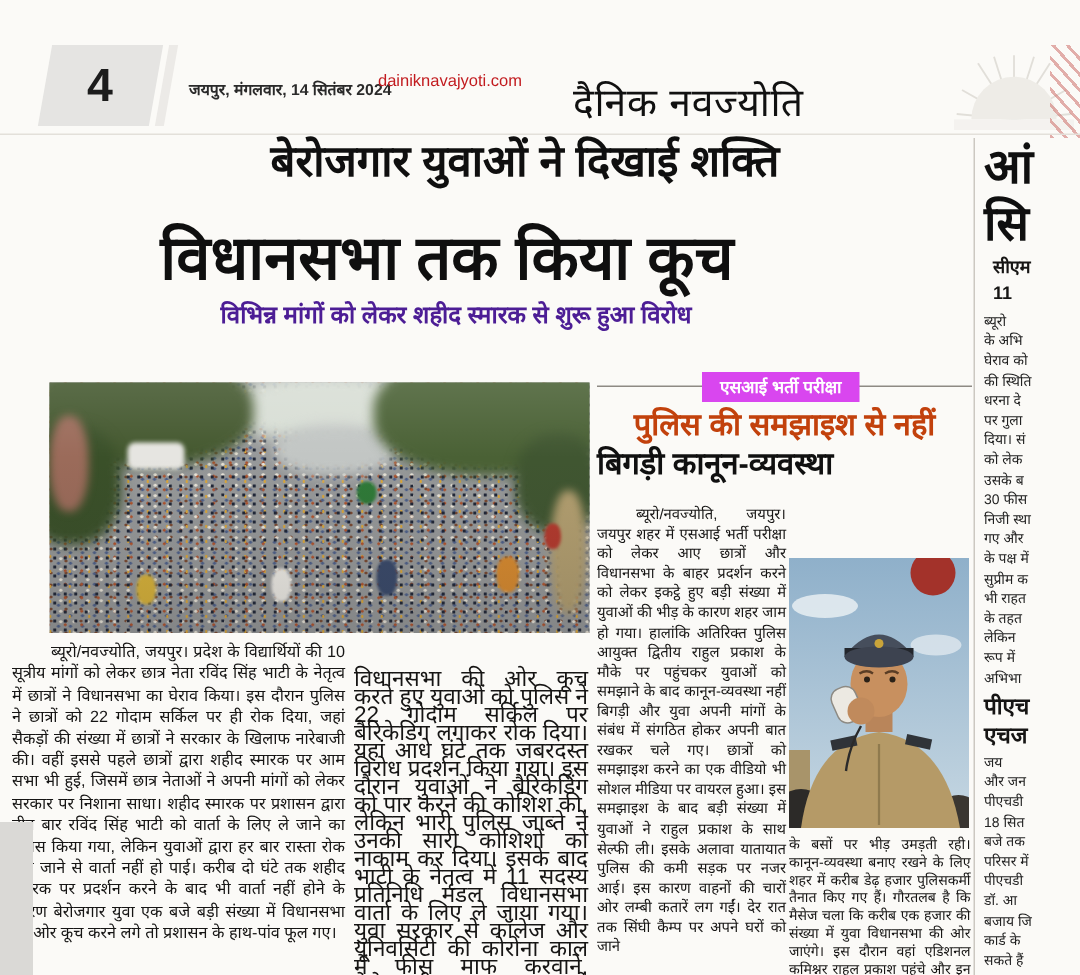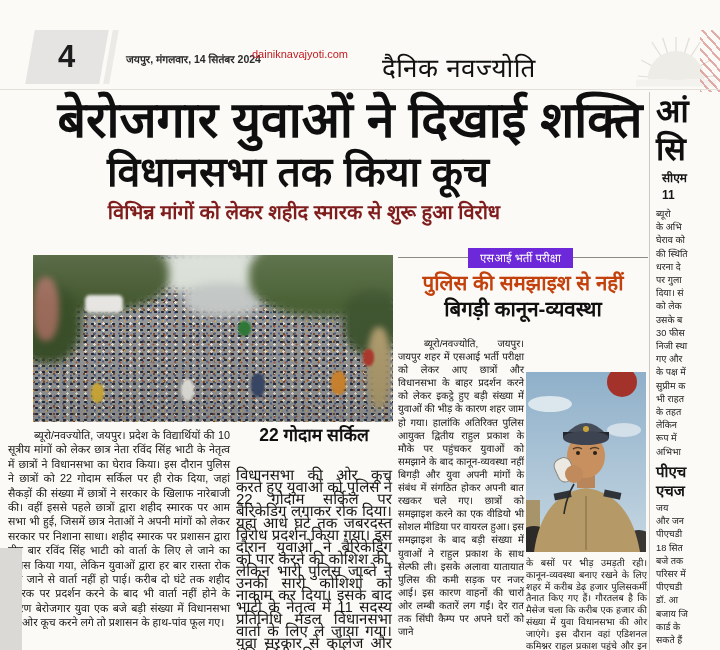--- a/index.html
+++ b/index.html
@@ -20,23 +20,23 @@
   .slash{left:108px;top:30px;width:6px;height:54px;background:#eceae7;transform:skewX(-10deg);}
   .dateline{left:126px;top:52px;font-size:10.5px;font-weight:bold;color:#2a2a2a;white-space:nowrap;}
   .website{left:252px;top:48px;font-size:11px;font-weight:normal;white-space:nowrap;}
   .masthead{left:382px;top:49px;font-size:26px;font-weight:normal;letter-spacing:.5px;white-space:nowrap;color:#111;}
   .sunlogo{left:636px;top:32px;width:80px;height:56px;opacity:.55;}
   .hatch{right:0;top:30px;width:20px;height:62px;
     background:repeating-linear-gradient(48deg,rgba(205,110,105,.55) 0 2px,transparent 2px 7px);}
   .headrule{left:0;top:89px;width:720px;height:1px;background:#e3e0da;}
 
   
-  .h1a{left:0;top:93px;width:700px;text-align:center;font-size:50px;font-weight:bold;line-height:1.08;color:#0f0f0f;}
+  .h1a{left:0;top:93px;width:700px;text-align:center;font-size:29px;font-weight:bold;line-height:1.08;color:#0f0f0f;}
   .h1b{left:0;top:142px;width:596px;text-align:center;font-size:41px;font-weight:bold;color:#0f0f0f;}
-  .deck{left:0;top:198px;width:608px;text-align:center;font-size:20px;font-weight:bold;color:#7f1d1d;}
+  .deck{left:0;top:198px;width:608px;text-align:center;font-size:16px;font-weight:bold;color:#4c1d95;}
 
   
   .photo-crowd{left:33px;top:255px;width:360px;height:167px;overflow:hidden;background:#97999a;}
   .speckle{position:absolute;inset:0;
     background-image:
       radial-gradient(circle,#202738 1.1px,transparent 1.3px),
       radial-gradient(circle,#e9e4d8 1px,transparent 1.2px),
       radial-gradient(circle,#b0542f .9px,transparent 1.1px),
       radial-gradient(circle,#d9a63c .8px,transparent 1px),
       radial-gradient(circle,#4f618a 1px,transparent 1.2px),
@@ -49,24 +49,24 @@
   
   .colL{left:8px;top:428px;width:222px;font-size:10.8px;line-height:14.4px;text-align:justify;}
   .colL p, .colM p, .colR p{margin:0;text-indent:26px;}
   .colM{left:236px;top:424px;width:156px;}
   .h2m{text-align:center;font-size:17.5px;font-weight:bold;line-height:22px;color:#101010;}
   .colM .bodytxt{margin-top:23px;font-size:15px;line-height:12px;text-align:justify;}
   .colM .bodytxt p{text-indent:0;}
 
   
   .kickline{left:398px;top:257px;width:250px;height:1px;background:#8e8a84;}
-  .kicker{left:468px;top:248px;background:#6d28d9;color:#fff;font-size:11.5px;font-weight:normal;
+  .kicker{left:468px;top:248px;background:#d946ef;color:#fff;font-size:11.5px;font-weight:bold;
     padding:2px 12px 3px;white-space:nowrap;}
   .h2ra{left:398px;top:268px;width:250px;text-align:center;font-size:20.5px;font-weight:bold;color:#c2410c;}
-  .h2rb{left:398px;top:294px;width:250px;text-align:center;font-size:20.5px;font-weight:bold;color:#101010;}
+  .h2rb{left:398px;top:294px;width:250px;text-align:left;font-size:20.5px;font-weight:bold;color:#101010;}
   .colR{left:398px;top:337px;width:126px;font-size:9.9px;line-height:13.1px;text-align:justify;}
   .photo-officer{left:526px;top:372px;width:120px;height:180px;overflow:hidden;background:#9db8cc;}
   .colR2{left:526px;top:557px;width:121px;font-size:9.4px;line-height:11.8px;text-align:justify;}
   .colR2 p{text-indent:0;margin:0;}
 
   
   .siderule{left:649px;top:92px;width:1px;height:558px;background:#ccc8c1;}
   .side{left:656px;width:70px;white-space:nowrap;overflow:visible;}
   .sideH{top:92px;font-size:32px;font-weight:bold;line-height:38px;color:#0f0f0f;}
   .sideDeck{top:170px;font-size:12px;font-weight:bold;line-height:17px;padding-left:6px;}
@@ -128,21 +128,20 @@
   <div class="blob" style="left:58px;top:128px;width:13px;height:20px;background:#d9b33a;filter:blur(1px);"></div>
   <div class="shade"></div>
 </div>
 
 <div class="abs colL">
   <p><span class="bold">ब्यूरो/नवज्योति, जयपुर।</span>
   <span>प्रदेश के विद्यार्थियों की 10 सूत्रीय मांगों को लेकर छात्र नेता रविंद सिंह भाटी के नेतृत्व में छात्रों ने विधानसभा का घेराव किया। इस दौरान पुलिस ने छात्रों को 22 गोदाम सर्किल पर ही रोक दिया, जहां सैकड़ों की संख्या में छात्रों ने सरकार के खिलाफ नारेबाजी की। वहीं इससे पहले छात्रों द्वारा शहीद स्मारक पर आम सभा भी हुई, जिसमें छात्र नेताओं ने अपनी मांगों को लेकर सरकार पर निशाना साधा। शहीद स्मारक पर प्रशासन द्वारा तीन बार रविंद सिंह भाटी को वार्ता के लिए ले जाने का प्रयास किया गया, लेकिन युवाओं द्वारा हर बार रास्ता रोक दिए जाने से वार्ता नहीं हो पाई। करीब दो घंटे तक शहीद स्मारक पर प्रदर्शन करने के बाद भी वार्ता नहीं होने के कारण बेरोजगार युवा एक बजे बड़ी संख्या में विधानसभा की ओर कूच करने लगे तो प्रशासन के हाथ-पांव फूल गए।</span></p>
 </div>
 
 <div class="abs colM">
-  <div class="h2m">22 गोदाम सर्किल</div>
   <div class="bodytxt">
       <p>विधानसभा की ओर कूच करते हुए युवाओं को पुलिस ने 22 गोदाम सर्किल पर बैरिकेडिंग लगाकर रोक दिया। यहां आधे घंटे तक जबरदस्त विरोध प्रदर्शन किया गया। इस दौरान युवाओं ने बैरिकेडिंग को पार करने की कोशिश की, लेकिन भारी पुलिस जाब्ते ने उनकी सारी कोशिशों को नाकाम कर दिया। इसके बाद भाटी के नेतृत्व में 11 सदस्य प्रतिनिधि मंडल विधानसभा वार्ता के लिए ले जाया गया। युवा सरकार से कॉलेज और यूनिवर्सिटी की कोरोना काल में फीस माफ करवाने, बेरोजगारी भत्ता शुरू करने और भर्तियों में भ्रष्टाचार को रोकने और भ्रष्टाचारियों के खिलाफ सख्त कार्रवाई की मांग कर रहे हैं।</p>
     </div>
 </div>
 
 <div class="abs kickline"></div>
 <div class="abs kicker">एसआई भर्ती परीक्षा</div>
 <div class="abs h2ra">पुलिस की समझाइश से नहीं</div>
 <div class="abs h2rb">बिगड़ी कानून-व्यवस्था</div>
 

